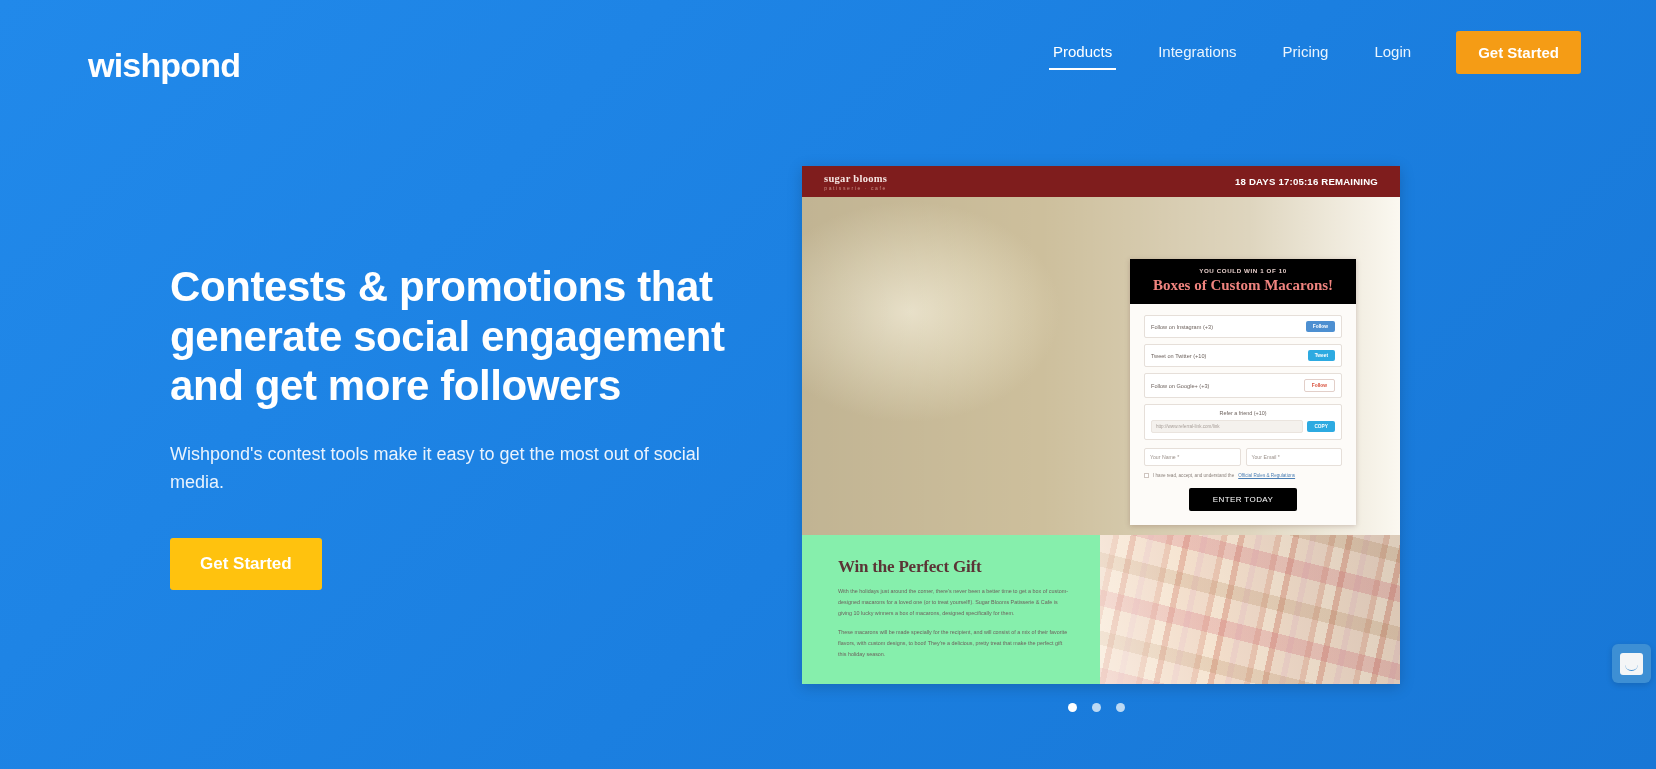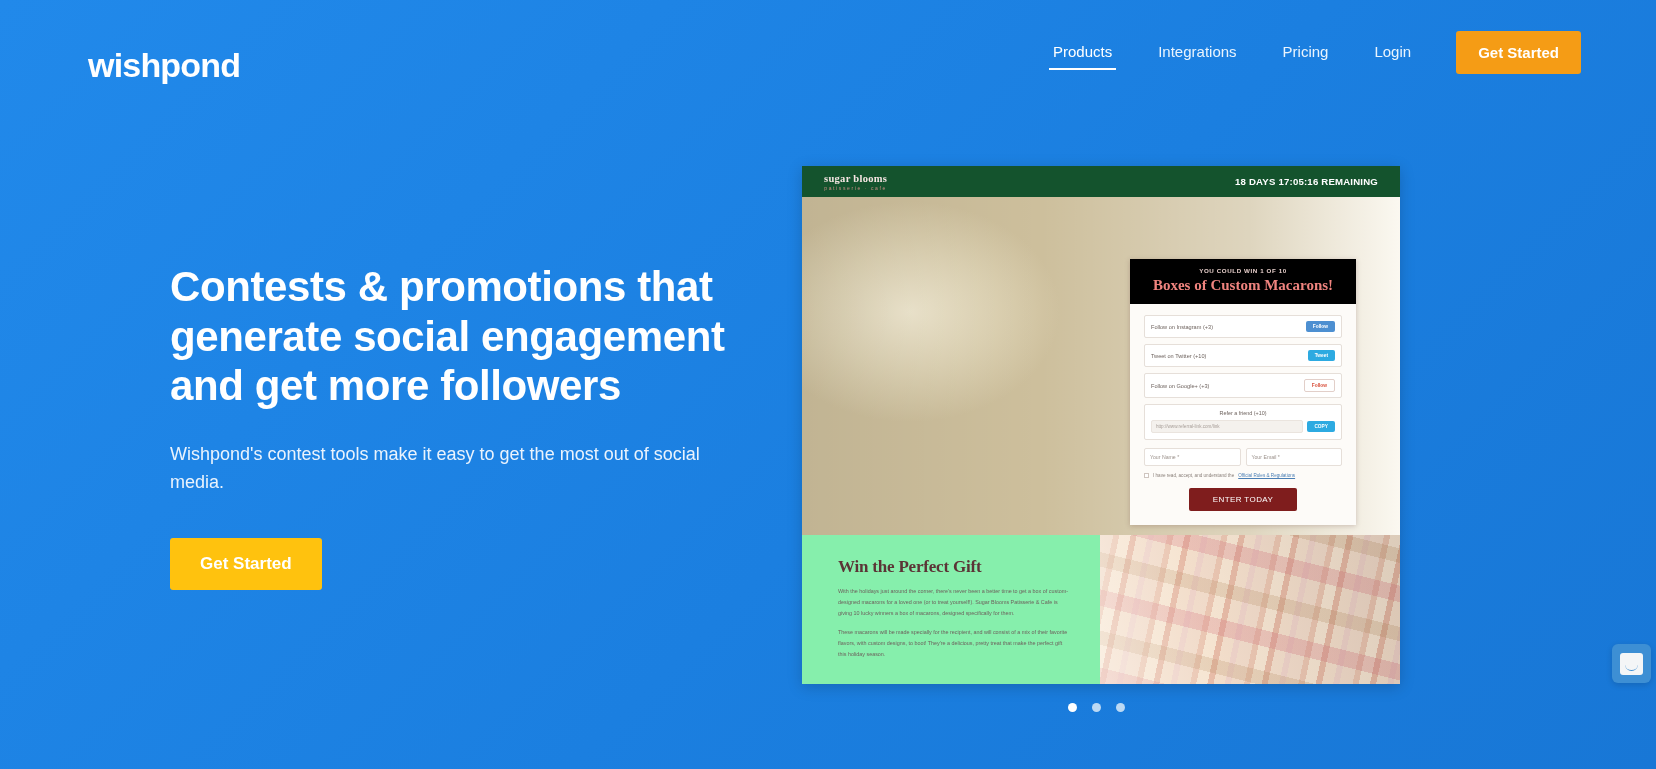--- a/index.html
+++ b/index.html
@@ -56,21 +56,21 @@
     border: none; border-radius: 3px; padding: 16px 30px; cursor: pointer;
   }
 
   
   .shot {
     position: absolute; left: 802px; top: 166px; width: 598px; height: 518px;
     background: #fdfaf6; overflow: hidden;
     box-shadow: 0 3px 14px rgba(0,0,0,0.18);
   }
   .shot-bar {
-    height: 31px; background: #14532d; display: flex; align-items: center;
+    height: 31px; background: #7f1d1d; display: flex; align-items: center;
     justify-content: space-between; padding: 0 22px;
   }
   .brand-name {
     color: #f6e6e3; font-size: 10.5px; font-weight: bold;
     font-family: "Liberation Serif", serif; letter-spacing: 0.3px;
   }
   .brand-sub {
     color: #c98e86; font-size: 5px; letter-spacing: 1.6px; text-align: center;
     margin-top: 1px;
   }
@@ -143,21 +143,21 @@
   .terms {
     display: flex; align-items: center; gap: 4px; margin-top: 7px;
     font-size: 4.6px; color: #8b817b;
   }
   .cbox {
     width: 5px; height: 5px; border: 1px solid #cfc5bf; background: #fff;
     flex: none;
   }
   .terms-link { color: #4b7fb5; text-decoration: underline; }
   .enter-btn {
-    display: block; width: 108px; margin: 10px auto 0; background: #7f1d1d;
+    display: block; width: 108px; margin: 10px auto 0; background: #000000;
     color: #fff; font-size: 8px; text-align: center; padding: 7px 0;
     border: none; border-radius: 2px; cursor: pointer; letter-spacing: 0.4px;
   }
 
   
   .shot-lower { display: flex; height: 149px; }
   .article {
     width: 298px; background: #86efac; padding: 22px 28px 0 36px;
   }
   .article h3 {

